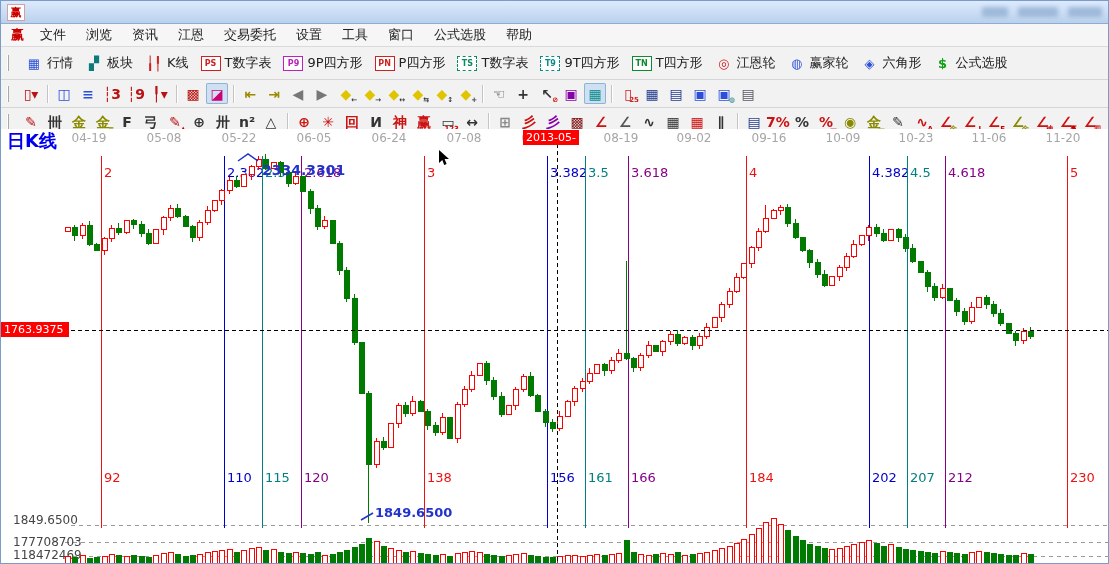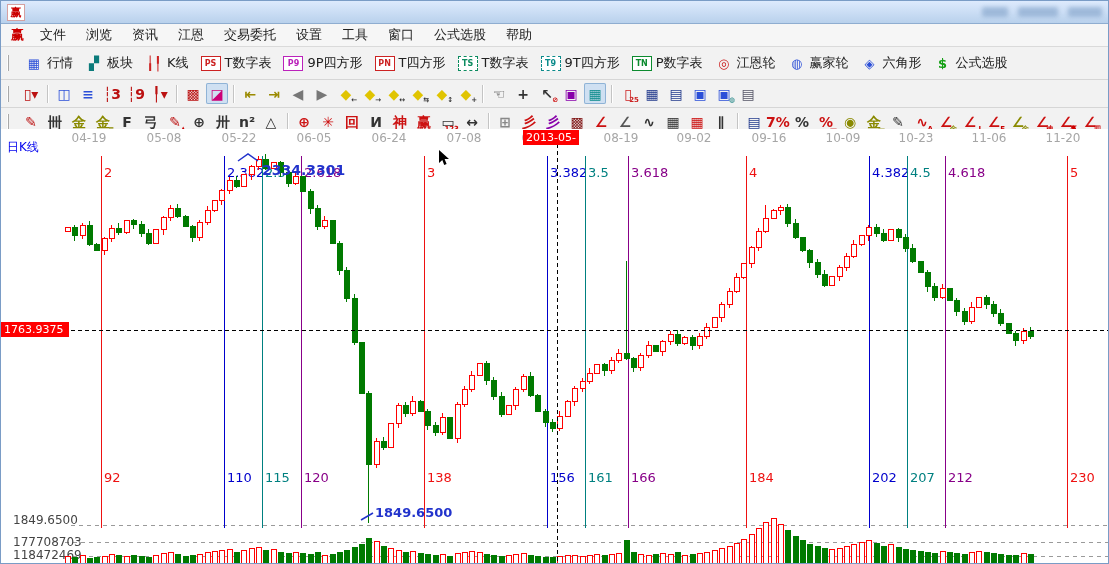--- a/index.html
+++ b/index.html
@@ -30,21 +30,21 @@
   .chip{width:18px;height:13px;border:1px solid;font-size:8px;font-weight:bold;
         display:inline-flex;align-items:center;justify-content:center;background:#fff}
   .sep{width:1px;height:18px;background:#c4c4c4;box-shadow:1px 0 0 #fff;margin:0 4px;flex:0 0 1px}
   .ib{position:relative;width:22px;height:21px;display:inline-flex;align-items:center;justify-content:center;
       font-size:14px;font-weight:bold;margin:0 1px;border-radius:2px;line-height:1}
   .ib.sel{background:#cfe0f2;box-shadow:inset 0 0 0 1px #8fb3d6}
   .ib .over{position:absolute;right:0;bottom:0;font-size:7px;font-weight:bold;line-height:1}
   
   .chartwrap{position:absolute;left:0;top:128px;width:1109px;height:436px;background:#fff}
   .chartwrap svg{position:absolute;left:0;top:0}
-  .pane-label{position:absolute;left:6px;top:10px;color:#0000ee;font-size:12px;font-weight:normal}
+  .pane-label{position:absolute;left:6px;top:0;color:#0000ee;font-size:18px;font-weight:bold}
   .price-tag{position:absolute;left:0;top:193px;width:68px;height:15px;background:#f00;color:#fff;
              font-size:11px;line-height:15px;padding-left:3px;box-sizing:border-box}
   .date-tag{position:absolute;left:522px;top:1px;width:56px;height:15px;background:#f00;color:#fff;
             font-size:11px;line-height:15px;text-align:center}
 </style>
 </head>
 <body>
 
 <div id="app">
 
@@ -88,33 +88,33 @@
       <div class="btn">
         <span class="chip" style="color: rgb(204, 34, 34); border-color: rgb(204, 34, 34);">PS</span>
         <span>T数字表</span>
       </div>
       <div class="btn">
         <span class="chip" style="color: rgb(187, 34, 187); border-color: rgb(187, 34, 187);">P9</span>
         <span>9P四方形</span>
       </div>
       <div class="btn">
         <span class="chip" style="color: rgb(204, 34, 34); border-color: rgb(204, 34, 34);">PN</span>
-        <span>T四方形</span>
+        <span>P四方形</span>
       </div>
       <div class="btn">
         <span class="chip" style="color: rgb(12, 139, 95); border-color: rgb(12, 139, 95); border-style: dashed;">TS</span>
         <span>T数字表</span>
       </div>
       <div class="btn">
         <span class="chip" style="color: rgb(12, 139, 139); border-color: rgb(12, 139, 139); border-style: dashed;">T9</span>
         <span>9T四方形</span>
       </div>
       <div class="btn">
         <span class="chip" style="color: rgb(12, 139, 47); border-color: rgb(12, 139, 47);">TN</span>
-        <span>P数字表</span>
+        <span>T四方形</span>
       </div>
       <div class="btn">
         <span class="icon16" style="color: rgb(204, 34, 34);">◎</span>
         <span>江恩轮</span>
       </div>
       <div class="btn">
         <span class="icon16" style="color: rgb(43, 79, 216);">◍</span>
         <span>赢家轮</span>
       </div>
       <div class="btn">

